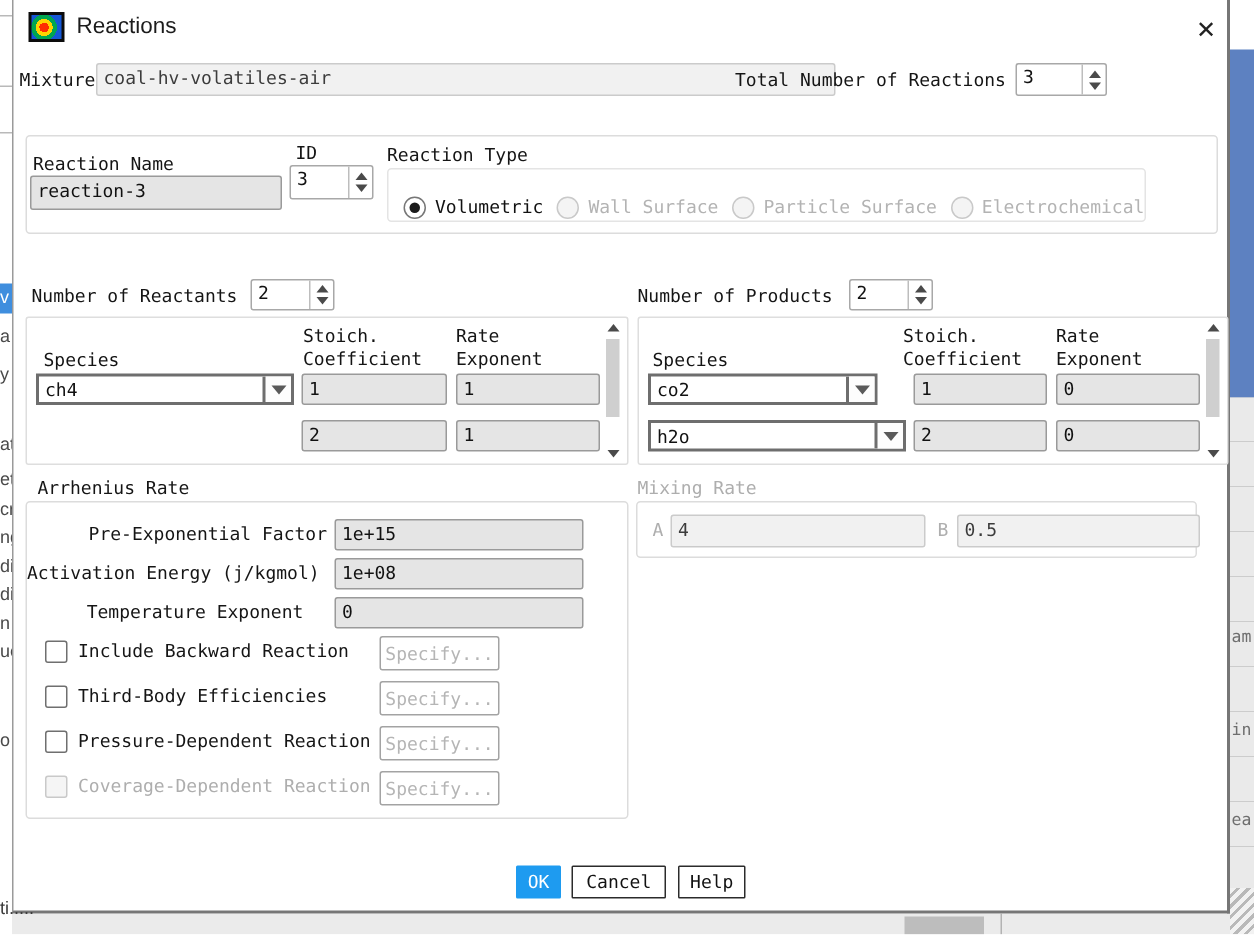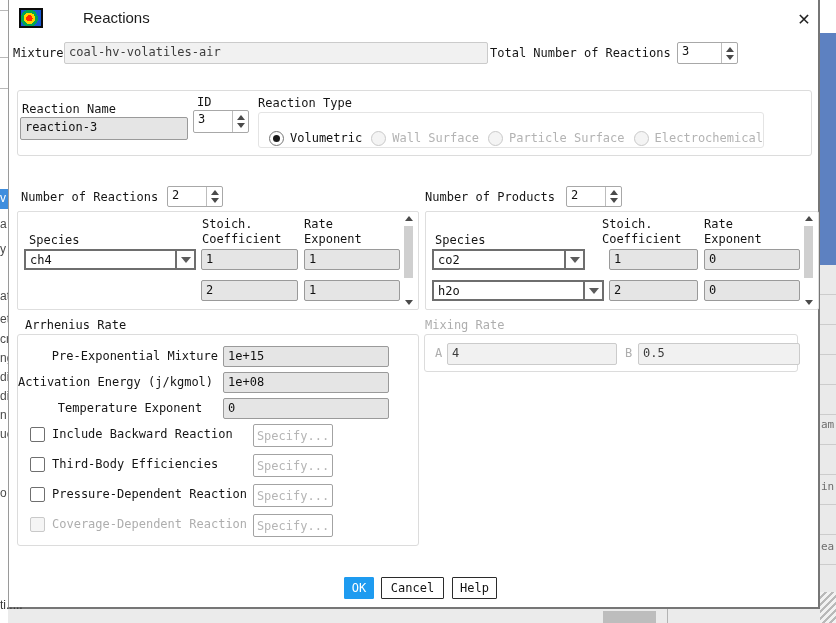--- a/index.html
+++ b/index.html
@@ -26,21 +26,21 @@
   .blfrag { position:absolute; left:0; top:598px; z-index:12; font:12px "Liberation Sans", sans-serif; color:#3a3a3a; white-space:nowrap; }
 
   
   .dialog { position:absolute; left:8px; top:0; width:812px; height:609px; background:#fff;
             border-left:1px solid #9a9a9a; border-right:2px solid #767676; border-bottom:2px solid #767676; z-index:2; }
   .lbl { position:absolute; white-space:nowrap; color:#151515; }
   .lbl.dis { color:#aeaeae; }
   .title-icon { position:absolute; left:10px; top:8px; width:24px; height:20px; background:#0c0c0c; padding:2px; }
   .title-icon .inner { width:100%; height:100%;
       background:radial-gradient(circle at 42% 52%, #ff2d00 0 22%, #ffd400 22% 40%, #00a651 40% 60%, #1558d6 60% 100%); }
-  .title-text { position:absolute; left:42px; top:9px; font:15px "Liberation Sans", sans-serif; color:#1c1c1c;margin-left:32px; }
+  .title-text { position:absolute; left:42px; top:9px; font:15px "Liberation Sans", sans-serif; color:#1c1c1c; }
   .close-x { position:absolute; left:783px; top:7px; width:24px; height:24px; display:flex; align-items:center; justify-content:center;
              font:16px "DejaVu Sans", sans-serif; color:#222; cursor:default; }
 
   .field { position:absolute; border:1px solid #9a9a9a; border-radius:2px; background:#e5e5e5; padding:2px 4px;
            white-space:nowrap; overflow:hidden; color:#111; }
   .field.dis { background:#f1f1f1; border-color:#cbcbcb; color:#3c3c3c; }
   .groupbox { position:absolute; border:1px solid #dcdcdc; border-radius:3px; background:#fff; }
 
   .spin { position:absolute; display:flex; border:1px solid #a8a8a8; border-radius:2px; background:#fff; align-items:stretch; }
   .spin .v { flex:1; padding:1px 4px; overflow:hidden; }
@@ -119,21 +119,21 @@
 
   <div class="dialog">
 
     <div class="title-icon">
         <div class="inner"></div>
       </div>
     <div class="title-text">Reactions</div>
     <div class="close-x">✕</div>
 
     <div class="lbl" style="left:4px;top:46px">Mixture</div>
-    <div class="field dis" style="left:55px;top:42px;width:424px;height:22px">coal-hv-volatiles-air</div>
+    <div class="field dis" style="left:55px;top:42px;width:493px;height:22px">coal-hv-volatiles-air</div>
     <div class="lbl" style="left:481px;top:46px">Total Number of Reactions</div>
     <div class="spin" style="left:668px;top:42px;width:61px;height:22px">
       <div class="v">3</div>
       <div class="b">
           <div class="tu"></div>
           <div class="td"></div>
         </div>
     </div>
 
     <div class="groupbox" style="left:8px;top:90px;width:795px;height:66px"></div>
@@ -160,21 +160,21 @@
       <div class="ritem">
         <span class="radio dis"></span>
         <span class="dis-t">Particle Surface</span>
       </div>
       <div class="ritem">
         <span class="radio dis"></span>
         <span class="dis-t">Electrochemical</span>
       </div>
     </div>
 
-    <div class="lbl" style="left:12px;top:190px">Number of Reactions</div>
+    <div class="lbl" style="left:12px;top:190px">Number of Reactants</div>
     <div class="spin" style="left:158px;top:186px;width:56px;height:21px">
       <div class="v">2</div>
       <div class="b">
           <div class="tu"></div>
           <div class="td"></div>
         </div>
     </div>
     <div class="lbl" style="left:416px;top:190px">Number of Products</div>
     <div class="spin" style="left:557px;top:186px;width:56px;height:21px">
       <div class="v">2</div>
@@ -231,21 +231,21 @@
         <div class="ca">
             <div class="td"></div>
           </div>
       </div>
       <div class="field" style="left:183px;top:68px;width:89px;height:21px">2</div>
       <div class="field" style="left:278px;top:68px;width:96px;height:21px">0</div>
     </div>
 
     <div class="lbl" style="left:16px;top:318px">Arrhenius Rate</div>
     <div class="groupbox" style="left:8px;top:334px;width:402px;height:212px">
-      <div class="lbl" style="left:0;top:14px;width:200px;text-align:right">Pre-Exponential Mixture</div>
+      <div class="lbl" style="left:0;top:14px;width:200px;text-align:right">Pre-Exponential Factor</div>
       <div class="field" style="left:205px;top:11px;width:166px;height:21px">1e+15</div>
       <div class="lbl" style="left:0;top:40px;width:200px;text-align:left">Activation Energy (j/kgmol)</div>
       <div class="field" style="left:205px;top:37px;width:166px;height:21px">1e+08</div>
       <div class="lbl" style="left:12px;top:66px;width:200px;text-align:center">Temperature Exponent</div>
       <div class="field" style="left:205px;top:63px;width:166px;height:21px">0</div>
 
       <div class="check" style="left:12px;top:92px"></div>
       <div class="lbl" style="left:34px;top:92px">Include Backward Reaction</div>
       <div class="btn specify" style="left:235px;top:89px;width:80px;height:23px">Specify...</div>
 

